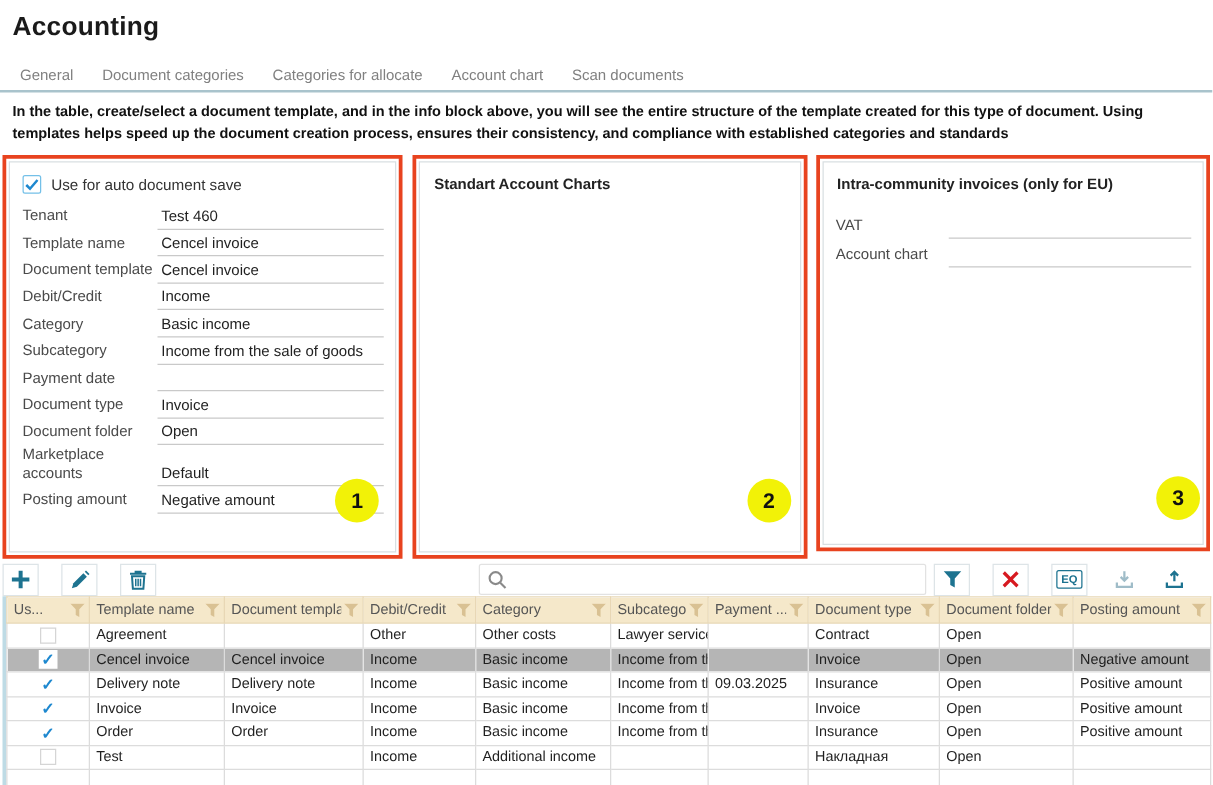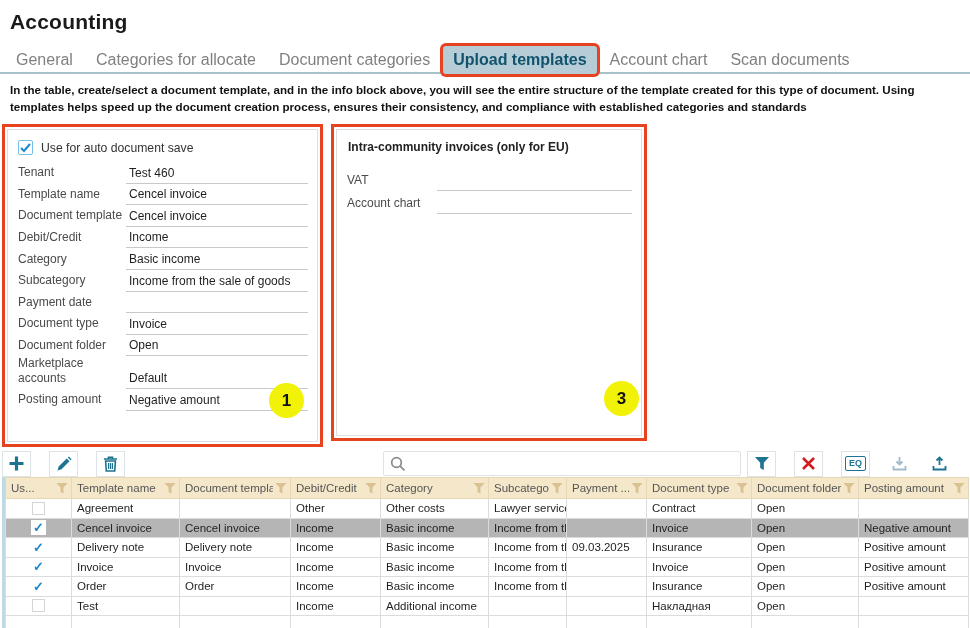--- a/index.html
+++ b/index.html
@@ -3,21 +3,21 @@
 <meta charset="utf-8">
 <style>
   * { box-sizing: border-box; margin: 0; padding: 0; }
   html,body { width:970px; height:628px; background:#fff; overflow:hidden;
     font-family:"Liberation Sans", sans-serif; color:#222; position:relative; }
 
   
   .page-title { font-size:21px; font-weight:bold; color:#1a1a1a; padding:10px 0 0 10px; letter-spacing:.2px; }
 
   .tab-bar { display:flex; align-items:center; margin-top:13px; padding-left:6px; height:25px; }
-  .tab { font-size:16px; color:#808080; padding:5px 10px; margin-right:3px; cursor:pointer; white-space:nowrap; }
+  .tab { font-size:12px; color:#808080; padding:5px 10px; margin-right:3px; cursor:pointer; white-space:nowrap; }
   .tab.active { background:#b6ccd6; color:#10536d; font-weight:bold;
     box-shadow:0 0 0 3px #e8431f; border-radius:3px; }
   .tab-divider { border-bottom:2px solid #a9c3cc; }
 
   .description { font-size:11.6px; font-weight:bold; line-height:1.5; padding:7px 10px 0 10px; color:#111; }
 
   
   .panels { position:absolute; top:124px; left:2px; width:966px; height:323px; display:flex; }
   .panel { position:relative; border:3px solid #e8431f; background:#fff; }
   .panel.p1 { width:321px; margin-right:8px; }
@@ -81,23 +81,22 @@
   tr.filler td { border-top:none; border-bottom:none; height:15px; }
   svg { display:block; }
 </style>
 </head>
 <body>
 
 <div class="page-title">Accounting</div>
 
 <div class="tab-bar">
     <span class="tab">General</span>
+    <span class="tab">Document categories</span>
     <span class="tab">Categories for allocate</span>
-    <span class="tab">Document categories</span>
-    <span class="tab active">Upload templates</span>
     <span class="tab">Account chart</span>
     <span class="tab">Scan documents</span>
   </div>
 <div class="tab-divider"></div>
 
 <div class="description">In the table, create/select a document template, and in the info block above, you will see the entire structure of the template created for this type of document. Using templates helps speed up the document creation process, ensures their consistency, and compliance with established categories and standards</div>
 
 <div class="panels">
 
   <div class="panel p1">
@@ -153,20 +152,26 @@
           </div>
           <div class="field-row">
             <span class="field-label">Posting amount</span>
             <span class="field-value">Negative amount</span>
           </div>
         </div>
     </div>
     <div class="badge">1</div>
   </div>
 
+  <div class="panel p2">
+    <div class="panel-inner">
+      <div class="panel-title">Standart Account Charts</div>
+    </div>
+    <div class="badge">2</div>
+  </div>
 
   <div class="panel p3">
     <div class="panel-inner">
       <div class="panel-title">Intra-community invoices (only for EU)</div>
       <div class="fields-wrap" id="panel3-fields">
           <div class="field-row">
             <span class="field-label">VAT</span>
             <span class="field-value"></span>
           </div>
           <div class="field-row">

